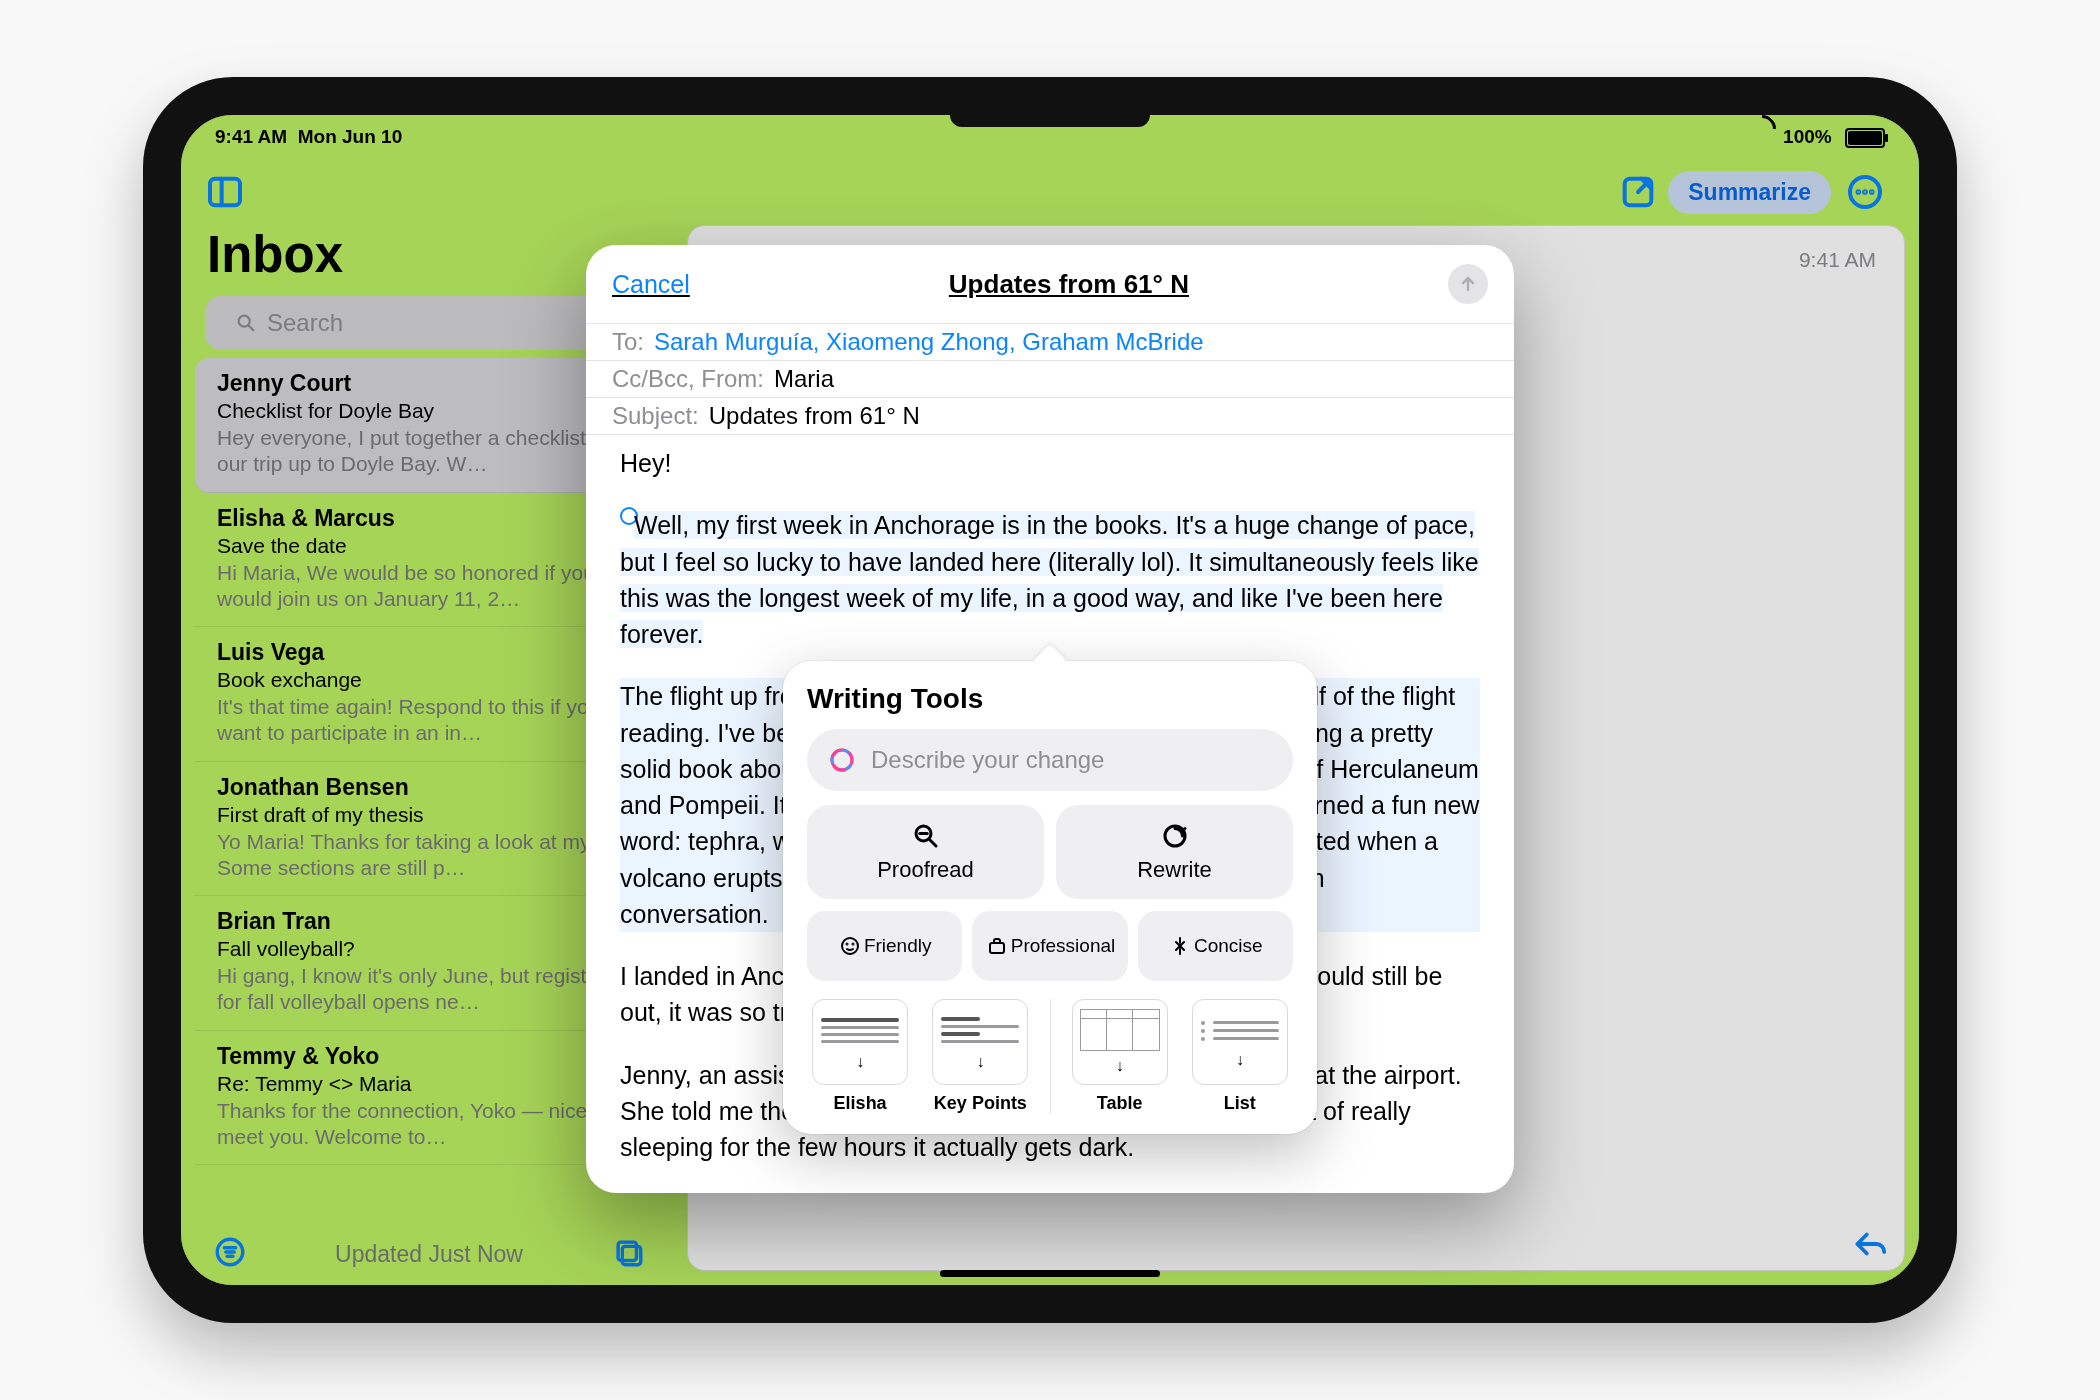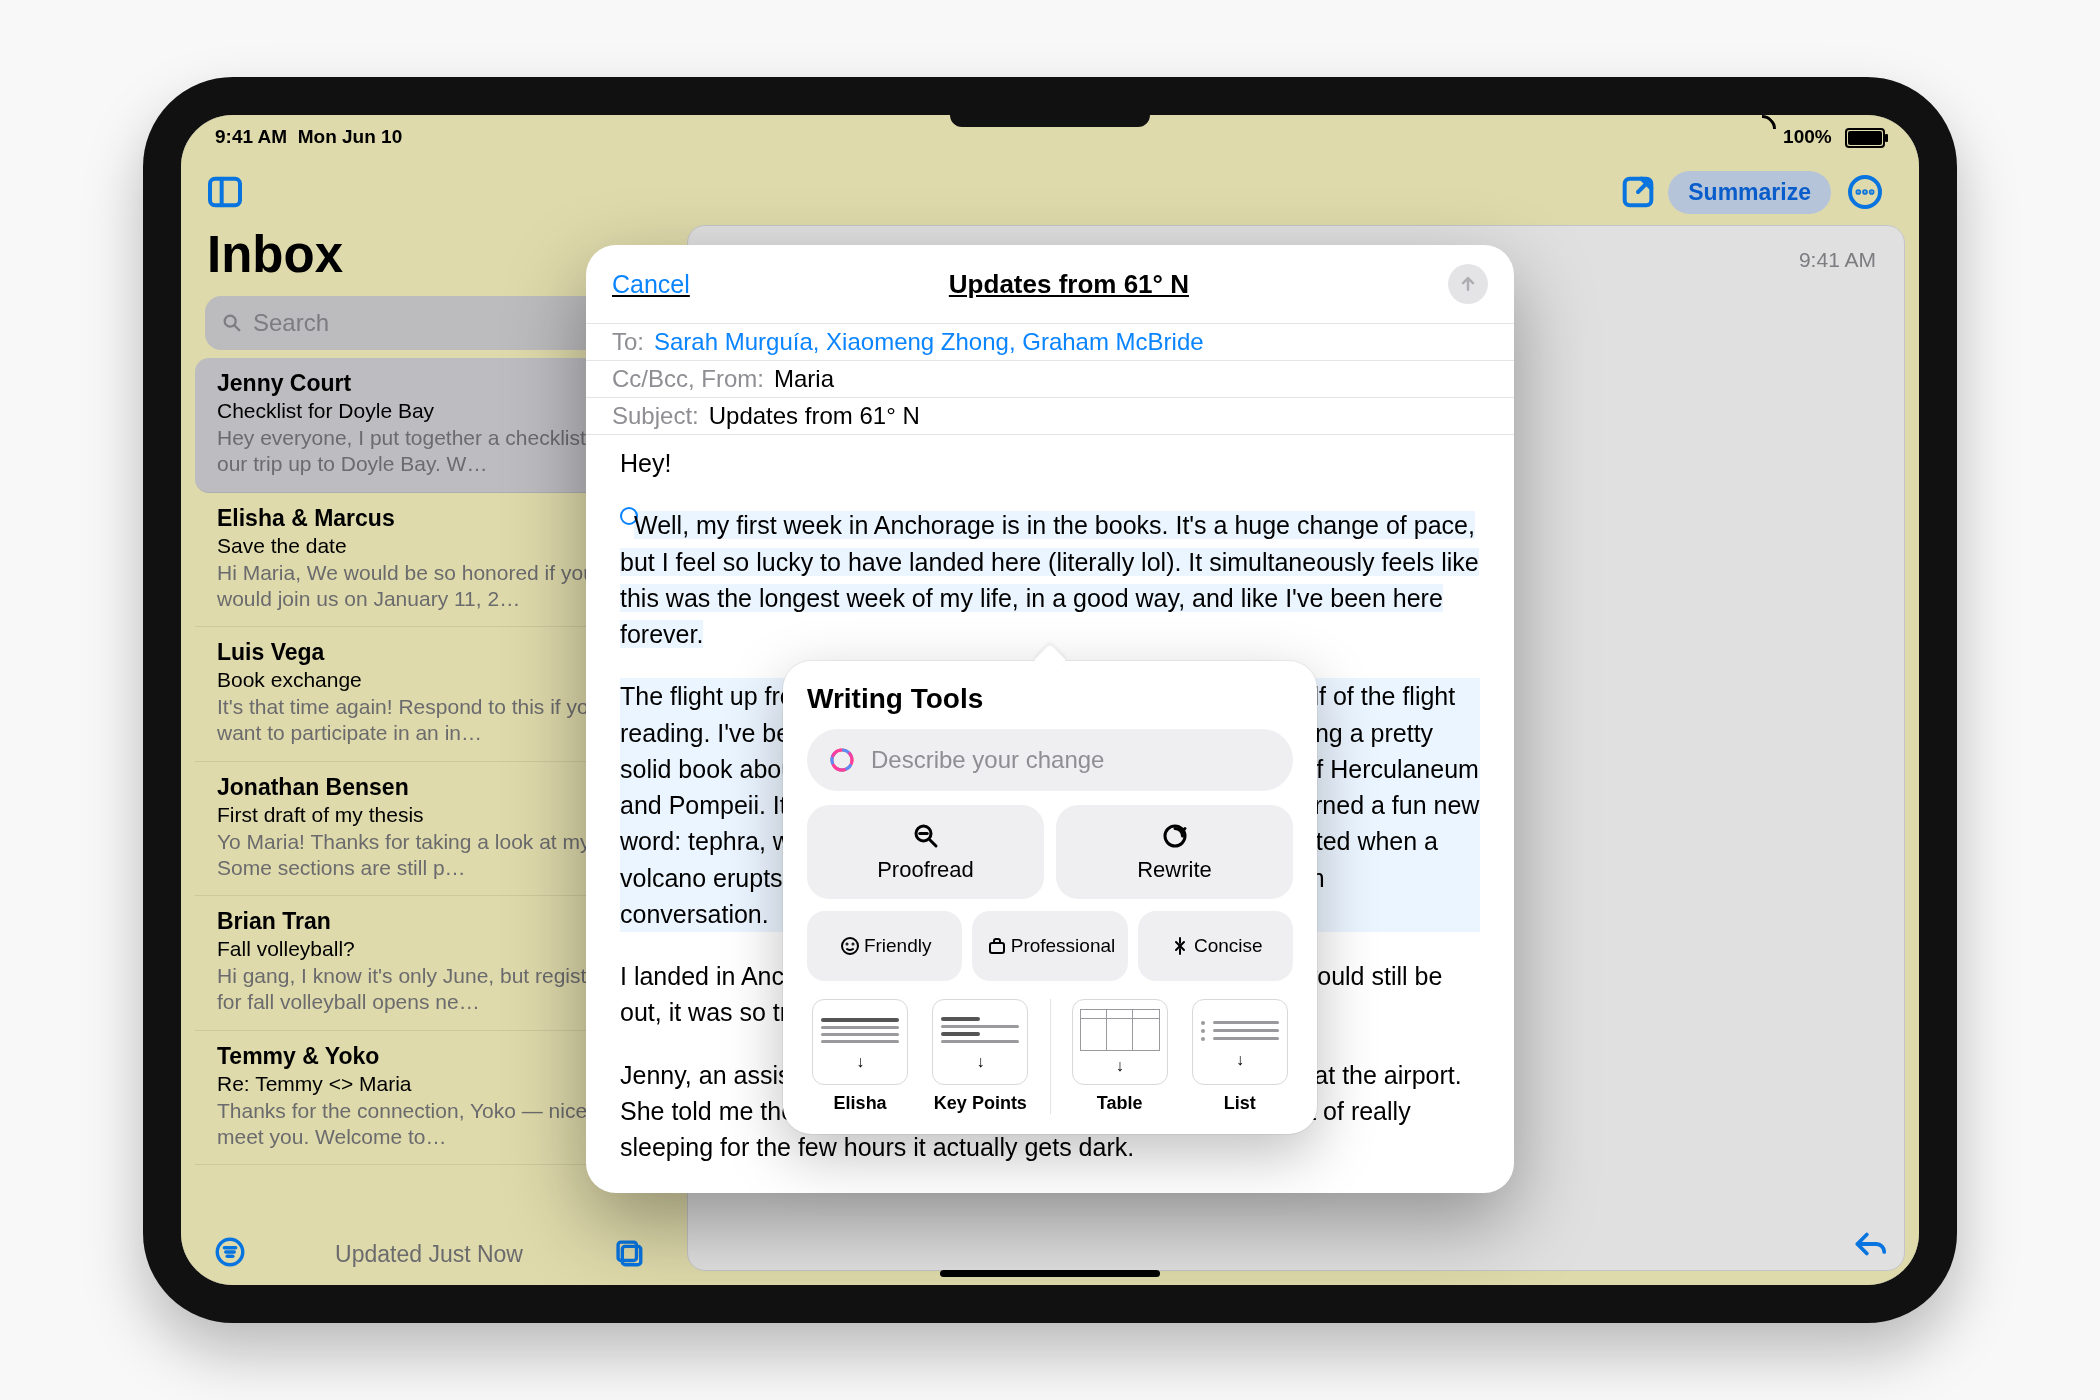--- a/index.html
+++ b/index.html
@@ -1,37 +1,37 @@
 <!DOCTYPE html>
 <html><head>
 <meta charset="utf-8">
 <style>
 html,body{margin:0;padding:0;font-family:-apple-system,BlinkMacSystemFont,"Helvetica Neue",Arial,sans-serif;background:#f8f8f8;}
 #outer{width:2100px;height:1400px;display:flex;align-items:center;justify-content:center;}
 
 .device{position:relative;width:1738px;height:1170px;background:#efefef;border:38px solid #111;border-radius:90px;box-shadow:0 0 0 3px #444 inset,0 30px 60px rgba(0,0,0,.25);overflow:hidden;}
 .device::after{content:"";position:absolute;top:0;left:50%;transform:translateX(-50%);width:200px;height:12px;background:#111;border-radius:0 0 20px 20px;}
 
-.screen{position:absolute;inset:0;background:#fef9c3;}
+.screen{position:absolute;inset:0;background:#bef264;}
 .dim{position:absolute;inset:0;background:rgba(0,0,0,.12);pointer-events:none;}
 .status{position:absolute;top:8px;left:0;right:0;height:28px;display:flex;justify-content:space-between;align-items:center;font-size:19px;font-weight:600;padding:0 34px;color:#000;}
 .status .r span{margin-left:8px;}
 .battery{display:inline-block;width:36px;height:16px;border:2px solid #000;border-radius:4px;position:relative;margin-left:6px;vertical-align:middle;}
 .battery::before{content:"";position:absolute;inset:1px;background:#000;border-radius:2px;}
 .battery::after{content:"";position:absolute;right:-5px;top:4px;width:3px;height:8px;background:#000;border-radius:1px;}
 .wifi{display:inline-block;width:22px;height:16px;position:relative;}
 .wifi::before{content:"";position:absolute;left:0;bottom:0;width:22px;height:22px;border:3px solid #000;border-right-color:transparent;border-bottom-color:transparent;border-radius:50%;transform:rotate(45deg);clip-path:polygon(0 0,100% 0,50% 50%);}
 .toolbar{position:absolute;top:50px;left:0;right:0;height:54px;display:flex;align-items:center;padding:0 24px;color:#0a84ff;}
 .tb-icon{width:40px;height:40px;display:flex;align-items:center;justify-content:center;margin-right:10px;}
 .spacer{flex:1;}
 .summarize{background:#cfe0f7;color:#0a6ae8;font-weight:600;font-size:23px;padding:8px 20px;border-radius:22px;margin-right:14px;}
 svg{stroke:#0a84ff;fill:none;stroke-width:2.4;stroke-linecap:round;stroke-linejoin:round;}
 .sidebar{position:absolute;top:110px;left:14px;width:468px;bottom:0;}
 .title{font-size:51px;font-weight:800;color:#000;margin:0 12px 12px;}
-.search{display:flex;align-items:center;background:#d6d6d9;border-radius:16px;height:54px;padding:0 16px;margin:0 10px 8px;color:#8e8e93;font-size:24px;}
+.search{display:flex;align-items:center;background:#d6d6d9;border-radius:16px;height:54px;padding:0 30px;margin:0 10px 8px;color:#8e8e93;font-size:24px;}
 .search svg{stroke:#8e8e93;margin-right:10px;}
 .list{overflow:hidden;}
 .row{padding:12px 16px 14px 22px;border-bottom:1px solid rgba(0,0,0,.08);font-size:21px;}
 .row.sel{background:#d8d8dc;border-radius:14px;}
 .row .n{font-weight:700;font-size:23px;color:#000;}
 .row .s{font-weight:400;color:#000;margin-top:2px;}
 .row .p{color:#7a7a7e;margin-top:2px;line-height:1.25;}
 .footer{position:absolute;bottom:12px;left:14px;width:468px;display:flex;align-items:center;justify-content:space-between;padding:0 18px;box-sizing:border-box;color:#0a84ff;}
 .footer .u{color:#7a7a7e;font-size:23px;}
 .content{position:absolute;top:110px;left:506px;right:14px;bottom:14px;background:#fff;border-radius:18px;border:1px solid #e0e0e3;}

